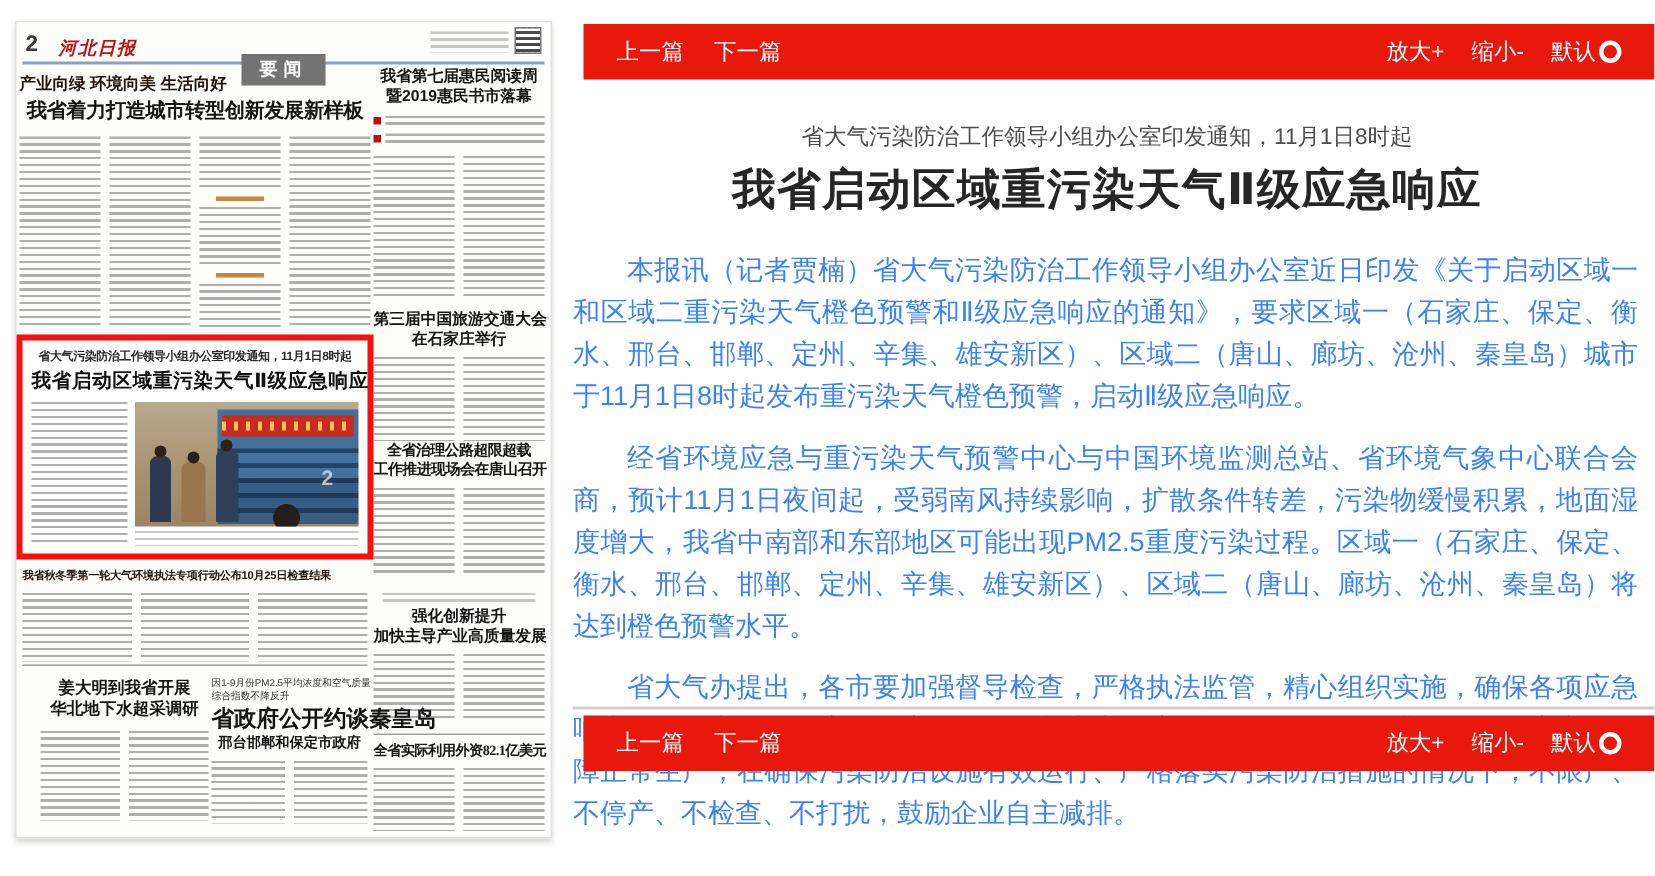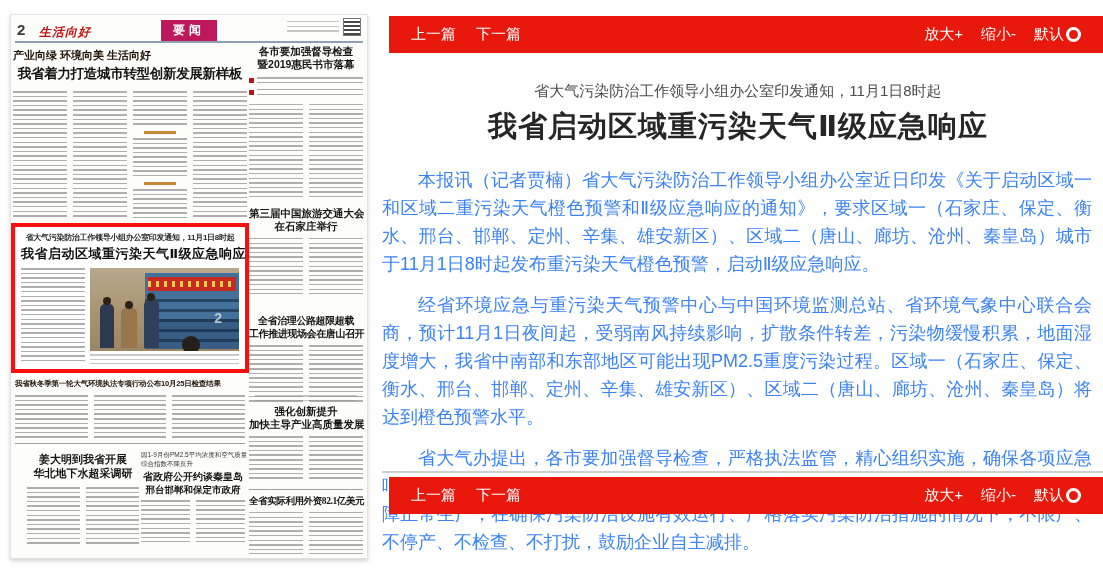--- a/index.html
+++ b/index.html
@@ -11,21 +11,21 @@
   .np-page{
     position:absolute;left:10px;top:14px;width:358px;height:545px;
     background:#fdfdfc;border:1px solid #e2e2e0;
     box-shadow:0 2px 4px rgba(0,0,0,.18);
     box-sizing:border-box;
   }
   .np-abs{position:absolute;box-sizing:border-box;}
   .np-header{left:4px;top:3px;width:348px;height:25px;border-bottom:2px solid #8fa0b6;}
   .np-pageno{left:6px;top:6px;font-size:15px;font-weight:bold;color:#3a3a3a;}
   .np-logo{left:28px;top:9px;font-size:12px;font-weight:bold;font-style:italic;color:#c1120e;letter-spacing:1px;}
-  .np-section{left:150px;top:5px;background:#be185d;color:#fff;font-size:12px;font-weight:bold;
+  .np-section{left:150px;top:21px;background:#737373;color:#fff;font-size:12px;font-weight:bold;
     padding:2px 12px;letter-spacing:4px;}
   .np-meta{right:28px;top:6px;width:52px;height:14px;}
   .np-qr{right:6px;top:3px;width:18px;height:18px;
     background-image:repeating-linear-gradient(0deg,#4a4a4a 0 2px,#fff 2px 4px),
                      repeating-linear-gradient(90deg,#4a4a4a 0 2px,rgba(255,255,255,0) 2px 4px);
     border:1px solid #777;}
   .tx{background-image:repeating-linear-gradient(180deg,#909090 0 1.5px,rgba(0,0,0,0) 1.5px 4.6px);opacity:.72;}
   .tx.lite{opacity:.5;}
   .cols{display:flex;gap:6px;}
   .cols>div{flex:1;}
@@ -77,21 +77,21 @@
   .v-content p{margin:0 0 13px;text-indent:2em;}
   .v-divider{position:absolute;left:382px;top:471px;width:721px;height:2px;background:#cfcfcf;}
 </style>
 </head>
 <body>
 
 <div class="np-page">
 
   <div class="np-abs np-header"></div>
   <div class="np-abs np-pageno">2</div>
-  <div class="np-abs np-logo">生活向好</div>
+  <div class="np-abs np-logo">河北日报</div>
   <div class="np-abs np-section">要闻</div>
   <div class="np-abs np-meta tx lite"></div>
   <div class="np-abs np-qr"></div>
 
   <div class="np-abs" style="left:2px;top:33px;width:234px;">
     <div class="np-k" style="font-size:11px;">产业向绿  环境向美  生活向好</div>
     <div class="np-h" style="font-size:13.5px;margin-top:3px;letter-spacing:-.3px;">我省着力打造城市转型创新发展新样板</div>
     <div class="cols" style="margin-top:8px;height:128px;">
       <div class="tx"></div>
       <div class="tx"></div>
@@ -106,21 +106,21 @@
     </div>
     <div class="cols" style="margin-top:6px;height:30px;">
       <div class="tx"></div>
       <div class="tx"></div>
       <div class="tx"></div>
       <div class="tx"></div>
     </div>
   </div>
 
   <div class="np-abs" style="left:238px;top:30px;width:114px;">
-    <div class="np-h" style="font-size:10.5px;">各市要加强督导检查</div>
+    <div class="np-h" style="font-size:10.5px;">我省第七届惠民阅读周</div>
     <div class="np-h" style="font-size:10.5px;">暨2019惠民书市落幕</div>
     <div style="margin-top:6px;">
       <div class="bullet-row">
         <span class="bullet"></span>
         <div class="tx" style="height:9px;flex:1;"></div>
       </div>
       <div class="bullet-row" style="margin-top:3px;">
         <span class="bullet"></span>
         <div class="tx" style="height:9px;flex:1;"></div>
       </div>
@@ -133,21 +133,21 @@
 
   <div class="np-abs" style="left:238px;top:192px;width:114px;">
     <div class="np-h" style="font-size:10.5px;">第三届中国旅游交通大会</div>
     <div class="np-h" style="font-size:10.5px;">在石家庄举行</div>
     <div class="cols" style="margin-top:5px;height:56px;">
       <div class="tx"></div>
       <div class="tx"></div>
     </div>
   </div>
 
-  <div class="np-abs" style="left:238px;top:300px;width:114px;">
+  <div class="np-abs" style="left:238px;top:280px;width:114px;">
     <div class="np-h" style="font-size:10px;letter-spacing:-.4px;">全省治理公路超限超载</div>
     <div class="np-h" style="font-size:10px;letter-spacing:-.4px;">工作推进现场会在唐山召开</div>
     <div class="cols" style="margin-top:5px;height:58px;">
       <div class="tx"></div>
       <div class="tx"></div>
     </div>
   </div>
 
   <div class="np-abs" style="left:238px;top:380px;width:114px;">
     <div class="tx lite" style="height:7px;width:90%;margin:0 auto;"></div>
@@ -209,21 +209,21 @@
     <div class="np-h" style="font-size:11px;">华北地下水超采调研</div>
     <div class="cols" style="margin-top:6px;height:60px;">
       <div class="tx"></div>
       <div class="tx"></div>
     </div>
   </div>
 
   <div class="np-abs" style="left:130px;top:436px;width:104px;">
     <div class="np-k" style="font-size:6.5px;font-weight:normal;color:#333;">因1-9月份PM2.5平均浓度和空气质量</div>
     <div class="np-k" style="font-size:6.5px;font-weight:normal;color:#333;text-align:left;">综合指数不降反升</div>
-    <div class="np-h" style="font-size:10px;margin-top:2px;">省政府公开约谈秦皇岛</div>
+    <div class="np-h" style="font-size:15px;margin-top:2px;">省政府公开约谈秦皇岛</div>
     <div class="np-h" style="font-size:9.5px;">邢台邯郸和保定市政府</div>
     <div class="cols" style="margin-top:5px;height:42px;">
       <div class="tx"></div>
       <div class="tx"></div>
     </div>
   </div>
 </div>
 
 <div class="bar top">
   <div class="left-group">

